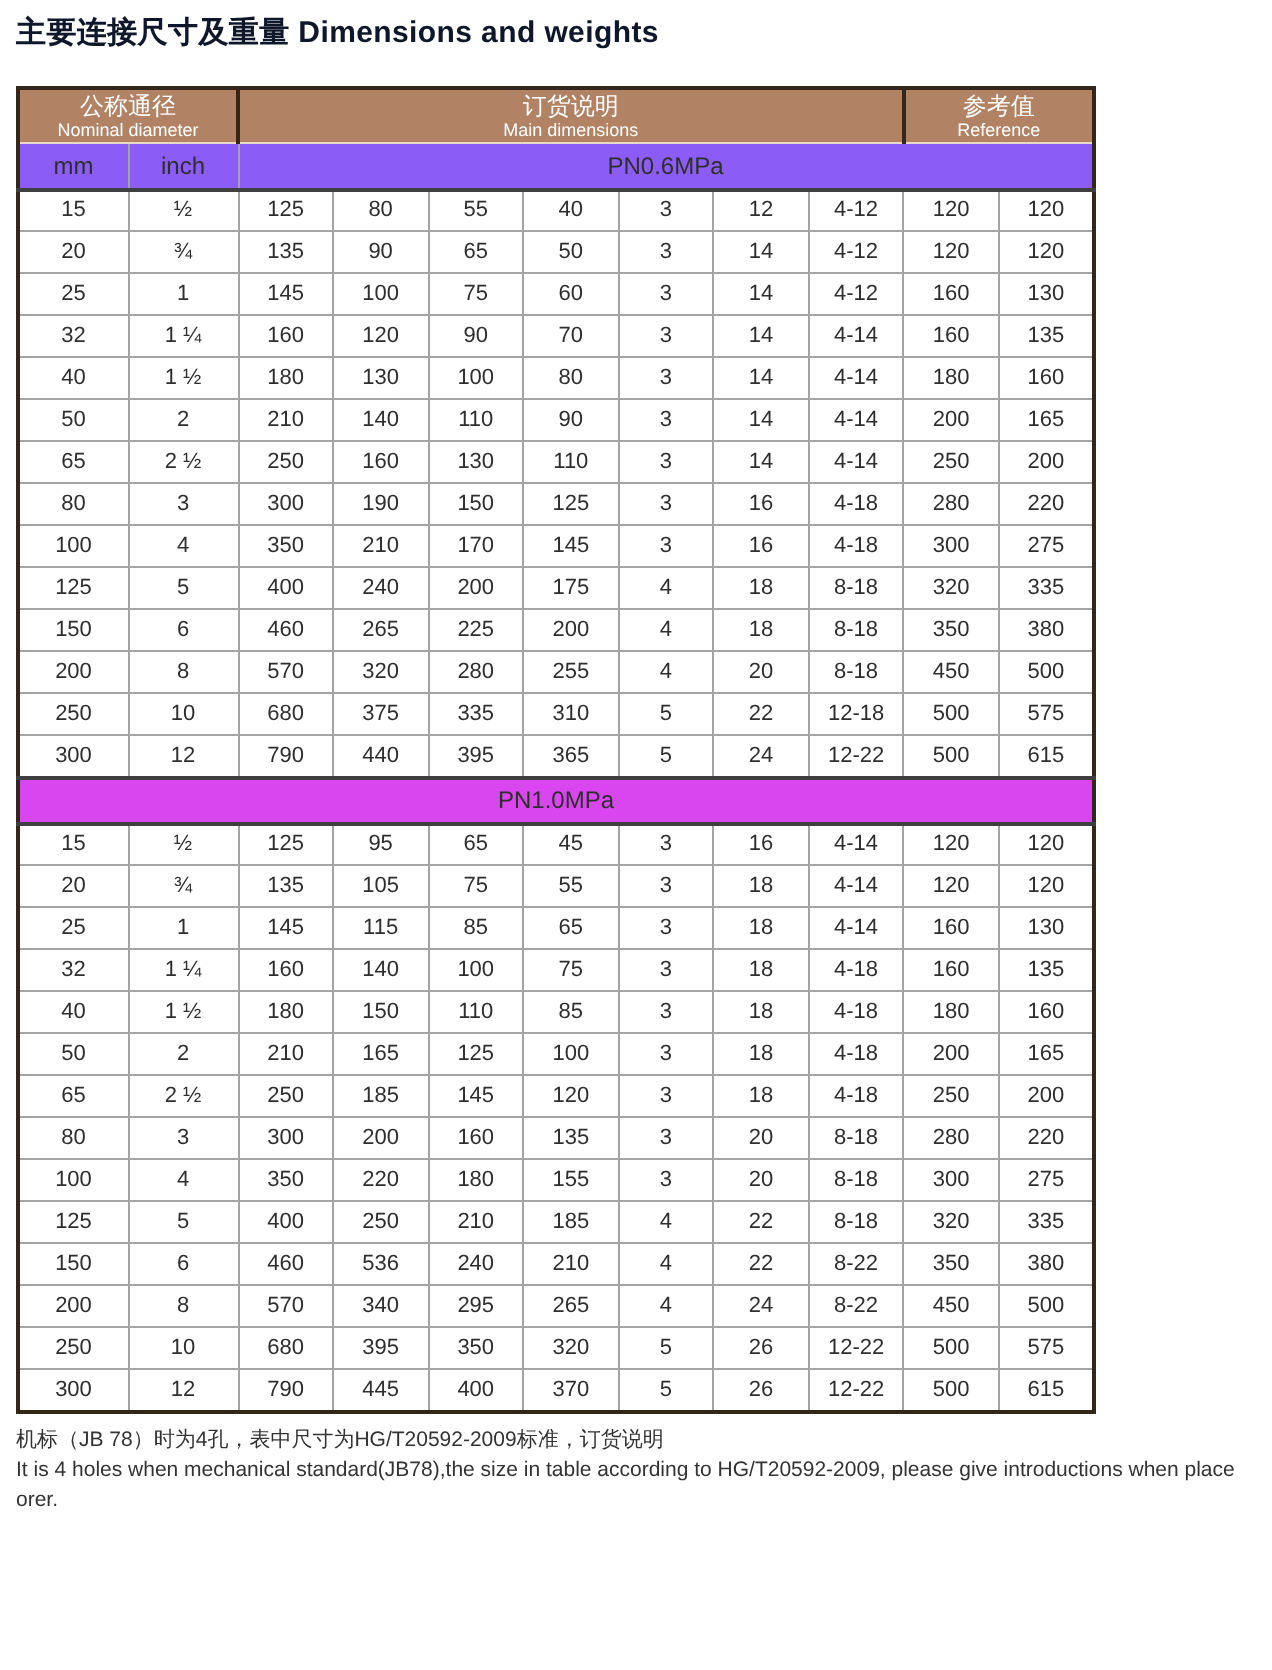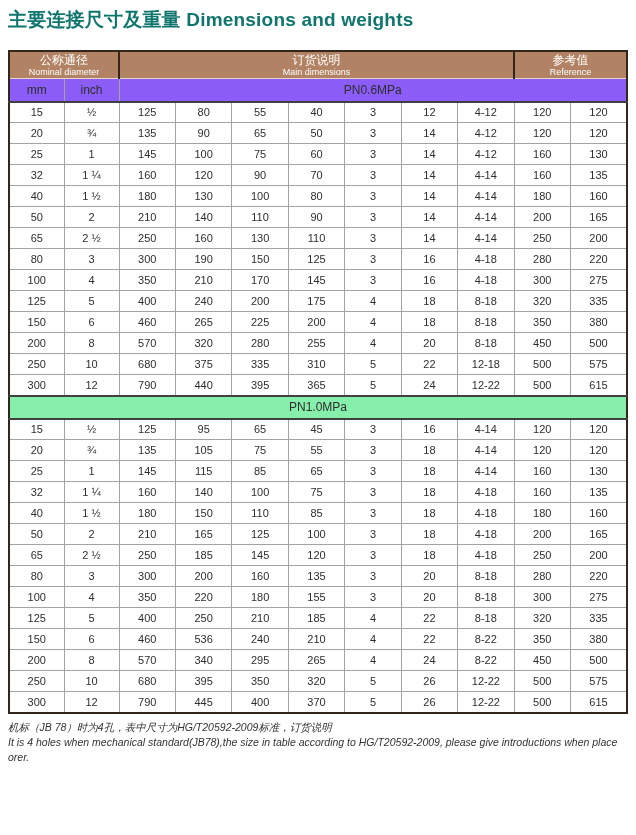--- a/index.html
+++ b/index.html
@@ -13,27 +13,27 @@
   *{box-sizing:border-box;margin:0;padding:0;}
   html,body{background:#ffffff;}
   body{
     width:636px;height:835px;
     font-family:"Liberation Sans","DejaVu Sans",sans-serif;
     color:var(--text);
     overflow:hidden;
   }
   .page{padding:5px 8px 0 8px;}
   .title{
-    font-size:19px;font-weight:bold;color:#0f766e;
+    font-size:15px;font-weight:bold;color:#0f172a;
     letter-spacing:0.2px;
     margin-top:2px;
   }
   table.dims{
     margin-top:17px;
-    width:620px;
+    width:540px;
     border-collapse:collapse;
     table-layout:fixed;
     border:2px solid var(--frame);
     padding-left:48px;
   }
   col.c-dn,col.c-nps{width:55px;}
   th,td{text-align:center;vertical-align:middle;padding:0;}
   .hdr{
     background:var(--header-bg);
     color:var(--header-text);
@@ -52,30 +52,30 @@
     height:23px;font-size:12px;color:var(--text);
     border:1px solid var(--grid);
     border-bottom:2px solid var(--section-line);
     background:#8b5cf6;
   }
   tr.section-full td{
     height:23px;font-size:12px;color:var(--text);
     border-left:none;border-right:none;
     border-top:2px solid var(--section-line);
     border-bottom:2px solid var(--section-line);
-    background:#86efac;
+    background:#d946ef;
   }
   td.data-cell{
     height:21px;font-size:11px;color:var(--text);
     border:1px solid var(--grid);
     background:#ffffff;
   }
   .footnote{
     margin-top:6px;
-    font-size:10.5px;line-height:15px;color:#333;font-style:italic;
+    font-size:10.5px;line-height:15px;color:#333;
   }
 </style>
 </head>
 <body>
 
 <div class="page">
 
   <div class="title">主要连接尺寸及重量 Dimensions and weights</div>
 
   <table class="dims">

